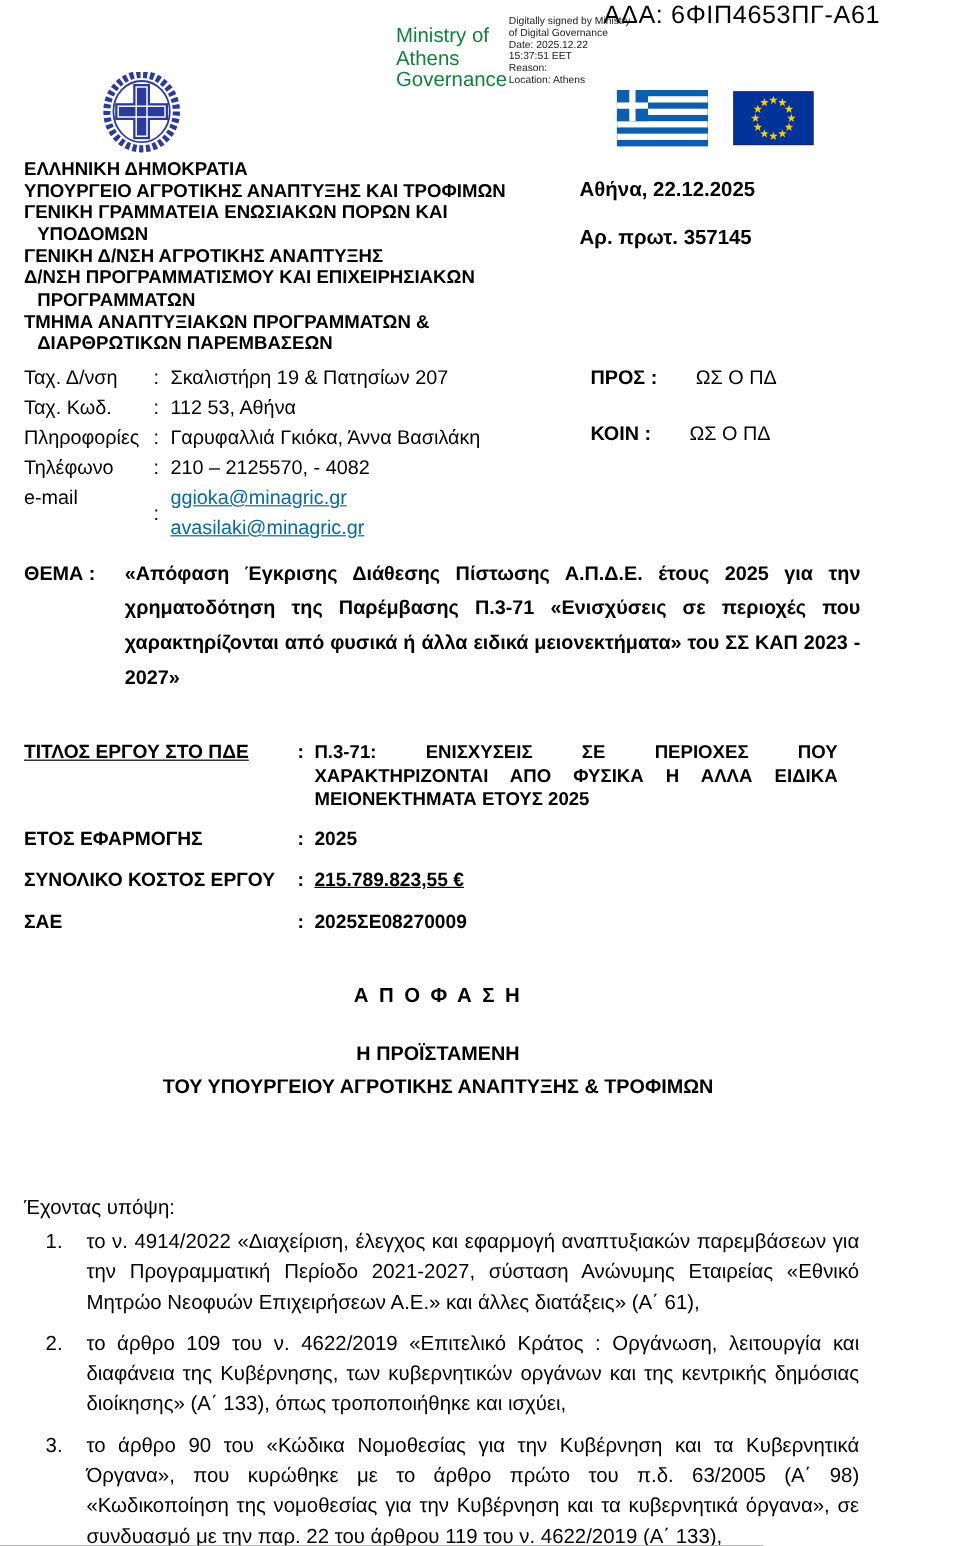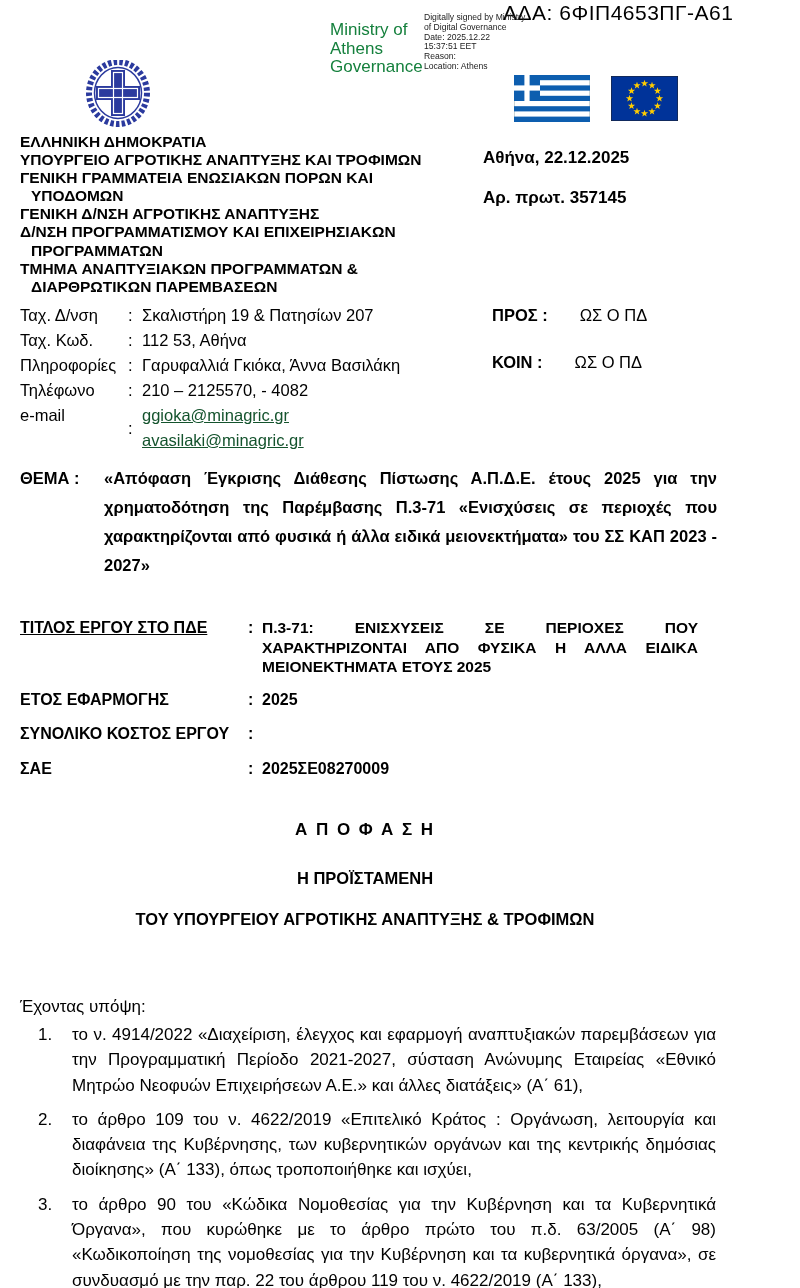--- a/index.html
+++ b/index.html
@@ -21,21 +21,21 @@
   #org .ind{padding-left:11px;}
   #city-date{left:483px;top:148px;font-size:17px;font-weight:bold;}
   #protocol{left:483px;top:188px;font-size:17px;font-weight:bold;}
   
   #contact{left:20px;top:303px;width:460px;font-size:16.5px;line-height:25px;}
   .c-row{display:flex;}
   .c-label{flex:0 0 108px;}
   .c-colon{flex:0 0 14px;}
   .c-val{flex:1;}
   .c-colon.mid{align-self:center;}
-  a.mail{color:#14532d;text-decoration:underline;}
+  a.mail{color:#0369a1;text-decoration:underline;}
   
   #pros,#koin{font-size:16.5px;display:flex;gap:32px;}
   #pros{left:492px;top:306px;}
   #koin{left:492px;top:353px;}
   .r-label{font-weight:bold;}
   
   #subject{left:20px;top:464px;width:697px;display:flex;font-weight:bold;font-size:16.5px;line-height:29px;}
   #subject .s-label{flex:0 0 54px;}
   #subject .s-colon{flex:0 0 30px;}
   #subject .s-text{flex:1;text-align:justify;text-align-last:left;}
@@ -44,21 +44,21 @@
   .f-row{display:flex;margin-bottom:15px;}
   .f-row.title{margin-bottom:13px;}
   .f-label{flex:0 0 228px;font-weight:bold;line-height:19.5px;}
   .f-colon{flex:0 0 14px;font-weight:bold;line-height:19.5px;}
   .f-val{flex:1;font-weight:bold;line-height:19.5px;}
   .f-val.just{text-align:justify;text-align-last:left;font-size:15.5px;}
   .u{text-decoration:underline;}
   
   #decision{left:20px;top:820px;width:690px;text-align:center;font-weight:bold;}
   #decision .d-title{font-size:17px;letter-spacing:2px;margin-bottom:24px;}
-  #decision .d-line{font-size:16.5px;line-height:28px;margin-top:13px;}
+  #decision .d-line{font-size:16.5px;line-height:28px;}
   
   #having{left:20px;top:997px;font-size:17px;}
   #list{left:38px;top:1022px;width:678px;font-size:17px;line-height:25.3px;}
   .li{display:flex;margin-bottom:9px;}
   .li-num{flex:0 0 34px;}
   .li-text{flex:1;text-align:justify;text-align-last:left;}
 </style>
 </head>
 <body>
 
@@ -196,20 +196,21 @@
       <span class="f-val just">Π.3-71: ΕΝΙΣΧΥΣΕΙΣ ΣΕ ΠΕΡΙΟΧΕΣ ΠΟΥ ΧΑΡΑΚΤΗΡΙΖΟΝΤΑΙ ΑΠΟ ΦΥΣΙΚΑ Η ΑΛΛΑ ΕΙΔΙΚΑ ΜΕΙΟΝΕΚΤΗΜΑΤΑ ΕΤΟΥΣ 2025</span>
     </div>
     <div class="f-row">
       <span class="f-label">ΕΤΟΣ ΕΦΑΡΜΟΓΗΣ</span>
       <span class="f-colon">:</span>
       <span class="f-val">2025</span>
     </div>
     <div class="f-row">
       <span class="f-label">ΣΥΝΟΛΙΚΟ ΚΟΣΤΟΣ ΕΡΓΟΥ</span>
       <span class="f-colon">:</span>
+      <span class="f-val"><span class="u">215.789.823,55 €</span></span>
     </div>
     <div class="f-row">
       <span class="f-label">ΣΑΕ</span>
       <span class="f-colon">:</span>
       <span class="f-val">2025ΣΕ08270009</span>
     </div>
   </div>
 
   <div class="abs" id="decision">
     <div class="d-title">Α Π Ο Φ Α Σ Η</div>

